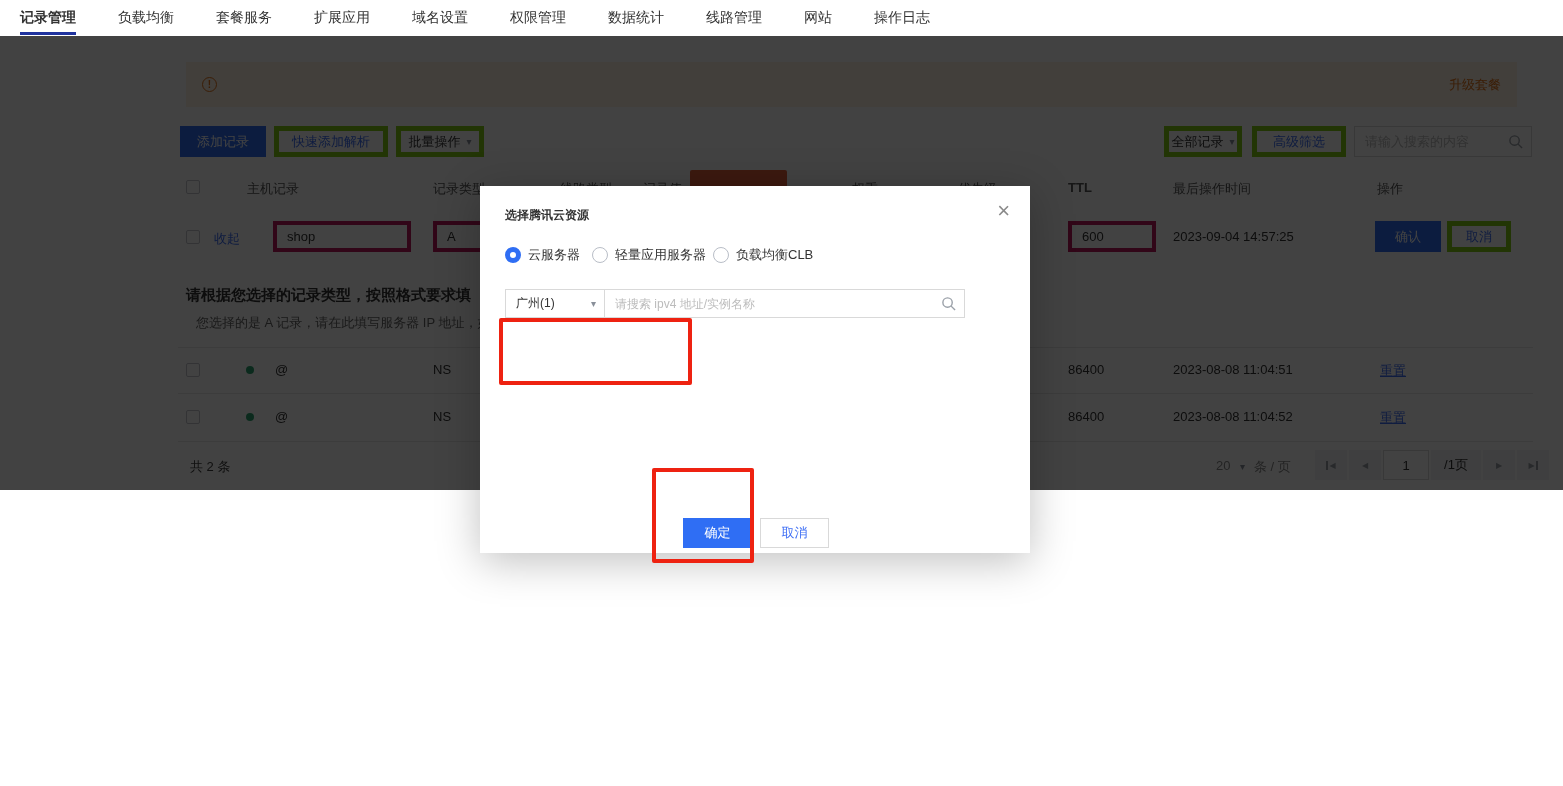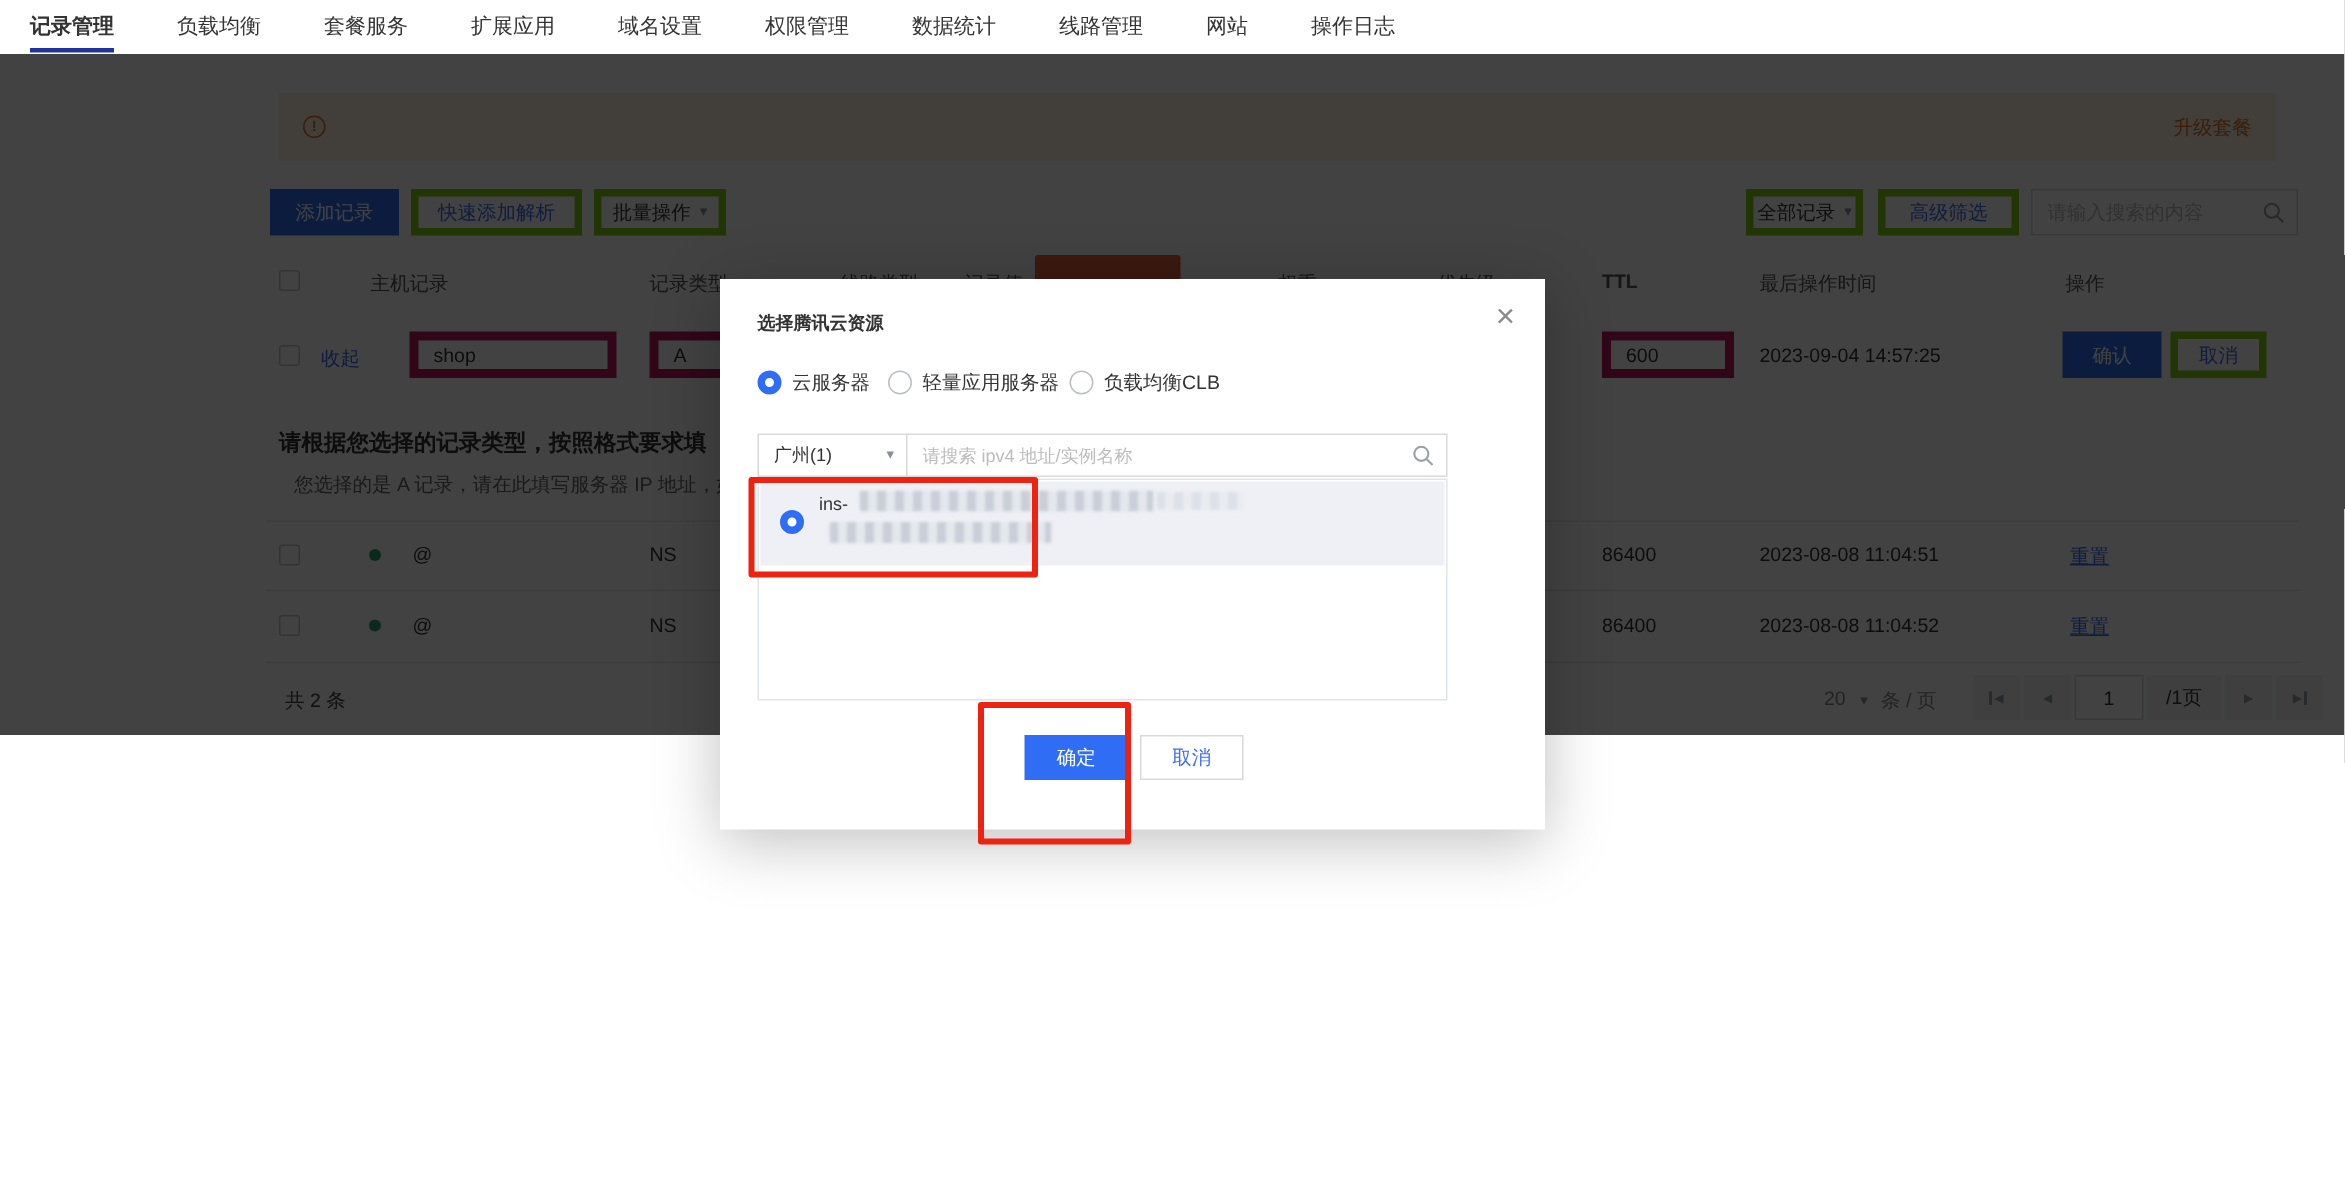--- a/index.html
+++ b/index.html
@@ -28,21 +28,21 @@
 
   .search-box { position:absolute; display:flex; align-items:center; background:#fff; border:1px solid #d9d9d9; padding:0 8px 0 10px; }
   .search-box input { border:none; outline:none; flex:1; font-size:13px; color:#333; font-family:inherit; min-width:0; background:transparent; }
   .search-box input::placeholder { color:#bcbcbc; }
 
   .th { position:absolute; font-size:13px; color:#555; white-space:nowrap; }
   .td { position:absolute; font-size:13px; color:#333; white-space:nowrap; }
   .checkbox { position:absolute; width:14px; height:14px; border:1px solid #c3c6cc; border-radius:2px; background:#fff; cursor:pointer; }
   .link { color:#3d6ef5; cursor:pointer; font-size:13px; position:absolute; white-space:nowrap; }
   .link.u { text-decoration:underline; }
-  .field { position:absolute; height:31px; border:6px solid #be185d; background:#fff; display:flex; align-items:center; padding:0 10px; font-size:13px; }
+  .field { position:absolute; height:31px; border:4px solid #be185d; background:#fff; display:flex; align-items:center; padding:0 10px; font-size:13px; }
   .field input { border:none; outline:none; width:100%; font-size:13px; color:#333; font-family:inherit; background:transparent; }
   .rowline { position:absolute; left:178px; width:1355px; height:1px; background:#e8e8e8; }
   .dot { position:absolute; width:8px; height:8px; border-radius:50%; background:#2ba471; }
 
   .pager { position:absolute; left:1315px; top:450px; height:30px; display:flex; gap:2px; align-items:center; }
   .pgbtn { width:32px; height:30px; background:#f2f3f6; color:#9aa0a8; display:flex; align-items:center; justify-content:center; font-size:8px; cursor:pointer; }
   .vbar { width:2px; height:9px; background:currentColor; margin-right:1px; }
   .pginput { width:46px; height:30px; border:1px solid #d9d9d9; background:#fff; text-align:center; font-size:13px; color:#333; font-family:inherit; outline:none; }
   .pglabel { width:50px; height:30px; background:#f2f3f6; display:flex; align-items:center; justify-content:center; font-size:13px; color:#333; }
 
@@ -63,21 +63,21 @@
   .msearch { left:124px; top:103px; width:361px; height:29px; }
   .msearch input { font-size:12px; }
   .mlist { position:absolute; left:25px; top:133px; width:460px; height:148px; border:1px solid #dfe3ea; background:#fff; }
   .mitem { position:absolute; left:1px; top:1px; width:456px; height:56px; background:#eef0f5; cursor:pointer; }
   .mitem .radio { position:absolute; left:13px; top:19px; }
   .ins-prefix { position:absolute; left:39px; top:8px; font-size:12px; color:#333; }
   .mosaic { position:absolute; border-radius:2px; filter:blur(1.2px);
     background-image:repeating-linear-gradient(90deg,#c9ced8 0 6px,#e4e7ed 6px 12px),
                      repeating-linear-gradient(0deg,rgba(255,255,255,.4) 0 6px,rgba(176,182,194,.4) 6px 12px); }
   .mosaic.light { opacity:.45; }
-  .mbtn { position:absolute; top:304px; width:69px; height:30px; }
+  .mbtn { position:absolute; top:332px; width:69px; height:30px; }
   .mbtn.cancel { border:1px solid #d9d9d9; background:#fff; color:#3d6ef5; }
 
   
   .anno { position:absolute; border:4px solid #ee2211; border-radius:2px; z-index:40; pointer-events:none; }
 
   .svg-mag { flex:none; }
 </style>
 </head>
 <body>
 
@@ -241,29 +241,20 @@
       <span class="caret">▾</span>
     </div>
     <div class="search-box msearch">
       <input placeholder="请搜索 ipv4 地址/实例名称" style="">
       <svg class="svg-mag" width="15" height="15" viewBox="0 0 16 16">
           <circle cx="7" cy="7" r="5" fill="none" stroke="#9aa0a8" stroke-width="1.5"></circle>
           <line x1="10.8" y1="10.8" x2="15" y2="15" stroke="#9aa0a8" stroke-width="1.5"></line>
         </svg>
     </div>
 
-    <div class="mlist">
-      <div class="mitem">
-        <span class="radio on"></span>
-        <span class="ins-prefix">ins-</span>
-        <span class="mosaic" style="left:66px;top:6px;width:196px;height:14px;"></span>
-        <span class="mosaic light" style="left:264px;top:7px;width:58px;height:12px;"></span>
-        <span class="mosaic" style="left:46px;top:27px;width:148px;height:14px;"></span>
-      </div>
-    </div>
 
     <div class="btn btn-primary mbtn" style="left:203px;">确定</div>
     <div class="btn mbtn cancel" style="left:280px;">取消</div>
   </div>
 
   <div class="anno" style="left:499px;top:318px;width:193px;height:67px;"></div>
   <div class="anno" style="left:652px;top:468px;width:102px;height:95px;"></div>
 
 </div>
 

